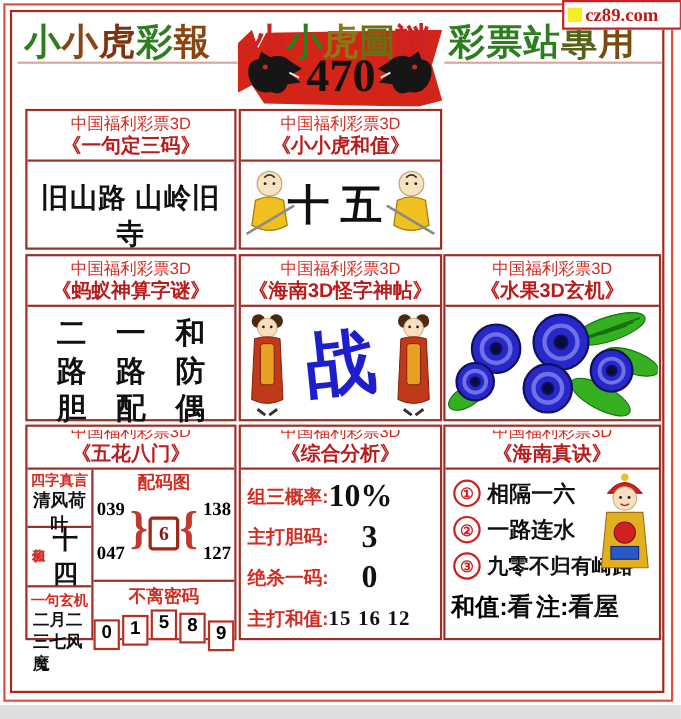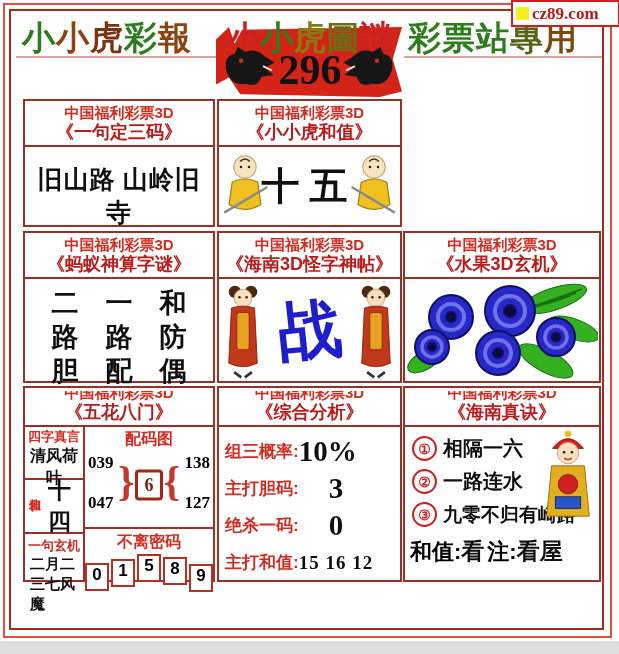--- a/index.html
+++ b/index.html
@@ -37,21 +37,21 @@
     position:absolute;left:262px;top:46px;width:96px;text-align:center;z-index:4;
     font:bold 42px "Liberation Serif",serif;color:#101010;
   }
   .tiger{position:absolute;top:45px;width:54px;height:44px;z-index:3;}
   .tiger-l{left:222px;}
   .tiger-r{left:342px;transform:scaleX(-1);}
 
   
   .panel{position:absolute;background:#fff;border:2px solid #9a3028;box-sizing:border-box;}
   .p-head{border-bottom:2px solid #9a3028;padding:3px 0 2px;}
-  .p-brand{text-align:center;color:#d22c22;font-weight:bold;font-size:15px;line-height:18px;}
+  .p-brand{text-align:center;color:#d22c22;font-weight:normal;font-size:15px;line-height:18px;}
   .p-title{text-align:center;color:#b91c1c;font-weight:bold;font-size:18px;line-height:21px;}
   .brand-clip{height:11px;overflow:hidden;}
   .brand-clip .p-brand{margin-top:-7px;}
 
   .pA{left:23px;top:99px;width:192px;height:128px;}
   .pB{left:217px;top:99px;width:185px;height:128px;}
   .pC{left:23px;top:231px;width:192px;height:152px;}
   .pD{left:217px;top:231px;width:185px;height:152px;}
   .pE{left:403px;top:231px;width:198px;height:152px;}
   .pF{left:23px;top:386px;width:192px;height:196px;}
@@ -170,21 +170,21 @@
 <svg class="tiger tiger-l" viewBox="0 0 60 50">
   <path d="M4 28 Q1 12 14 10 L17 2 L26 8 Q38 3 48 13 L59 20 L48 26 L58 34 L44 36 Q40 49 27 44 Q9 47 4 28 Z" fill="#161616"></path>
   <circle cx="21" cy="18" r="2.6" fill="#c03020"></circle>
   <path d="M46 24 L56 29" stroke="#e8e8e8" stroke-width="2"></path>
 </svg>
 <svg class="tiger tiger-r" viewBox="0 0 60 50">
   <path d="M4 28 Q1 12 14 10 L17 2 L26 8 Q38 3 48 13 L59 20 L48 26 L58 34 L44 36 Q40 49 27 44 Q9 47 4 28 Z" fill="#161616"></path>
   <circle cx="21" cy="18" r="2.6" fill="#c03020"></circle>
   <path d="M46 24 L56 29" stroke="#e8e8e8" stroke-width="2"></path>
 </svg>
-<div class="issue">296</div>
+<div class="issue">470</div>
 
 <div class="panel pA">
   <div class="p-head">
     <div class="p-brand">中国福利彩票3D</div>
     <div class="p-title">《一句定三码》</div>
   </div>
   <div class="content hand">旧山路 山岭旧寺</div>
 </div>
 
 <div class="panel pB">

